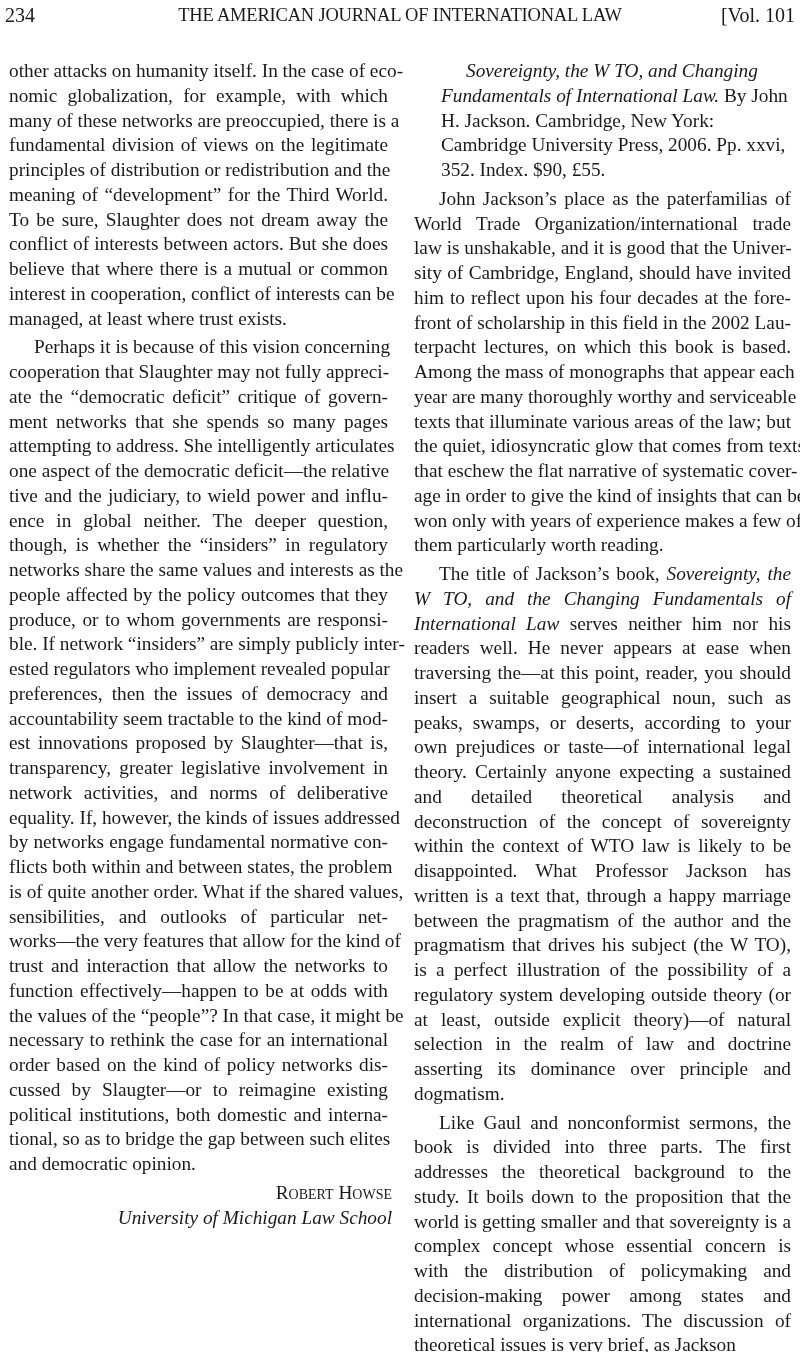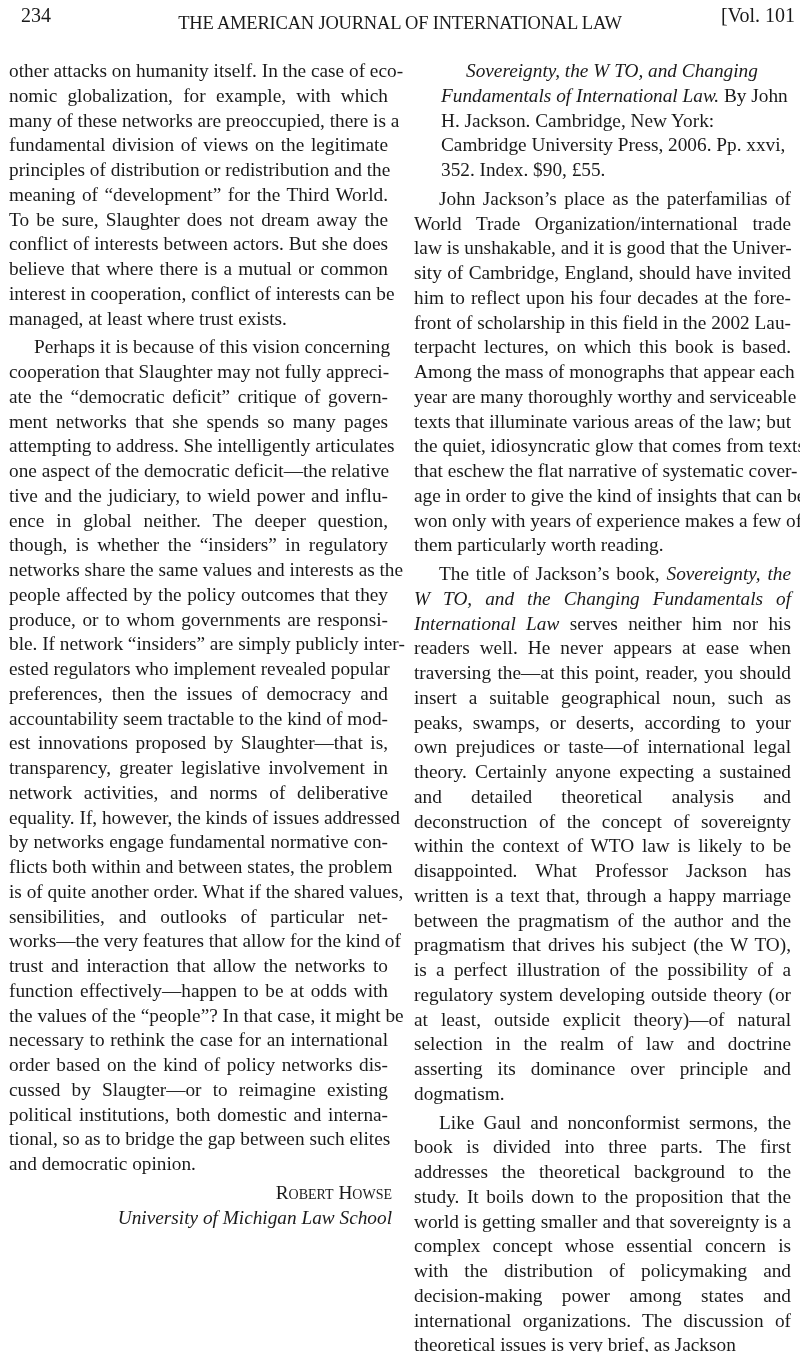--- a/index.html
+++ b/index.html
@@ -1,21 +1,21 @@
 <!DOCTYPE html>
 <html><head>
 <meta charset="utf-8">
 <style>
   html, body { margin: 0; padding: 0; background: #ffffff; }
   body { width: 800px; height: 1352px; position: relative; overflow: hidden;
          font-family: "Liberation Serif", "DejaVu Serif", serif; color: #1a1a1a; }
   .header { position: absolute; top: 2px; left: 5px; width: 790px; height: 26px;
             font-size: 20px; line-height: 26px; }
-  .header .pg { position: absolute; left: 16px; top: 0; }
-  .header .jt { position: absolute; left: 0; right: 0; top: 8px; text-align: center;
+  .header .pg { position: absolute; left: 0; top: 0; }
+  .header .jt { position: absolute; left: 0; right: 0; top: 0; text-align: center;
                 font-size: 18.5px; letter-spacing: -0.2px; }
   .header .vol { position: absolute; right: 0; top: 0; }
   .col { position: absolute; top: 55px; font-size: 19.3px; line-height: 24.75px;
          text-align: justify; hyphens: manual; }
   .col.left { left: 5px; width: 387px; }
   .col.right { left: 410px; width: 385px; }
   .col p { margin: 4px; text-indent: 25px; }
   .col p.noindent { text-indent: 0; }
   .line { display: block; text-align: justify; text-align-last: justify; white-space: nowrap; }
   .line.last { text-align-last: left; }

